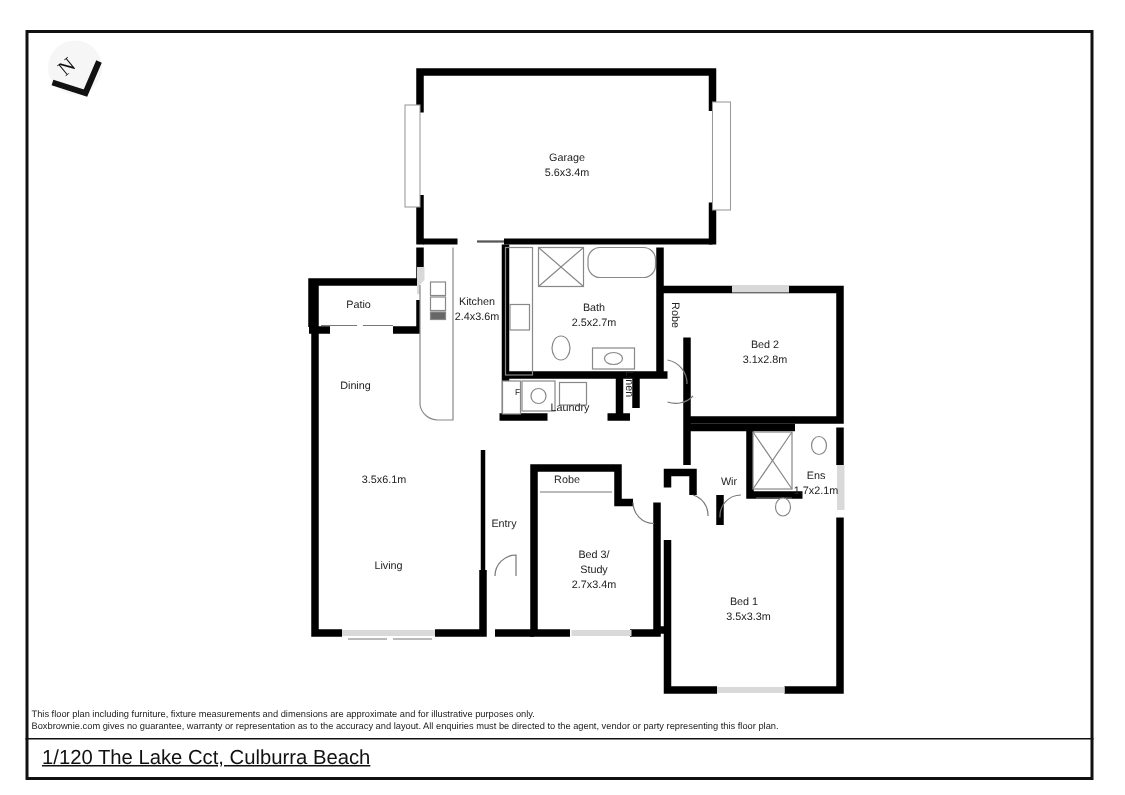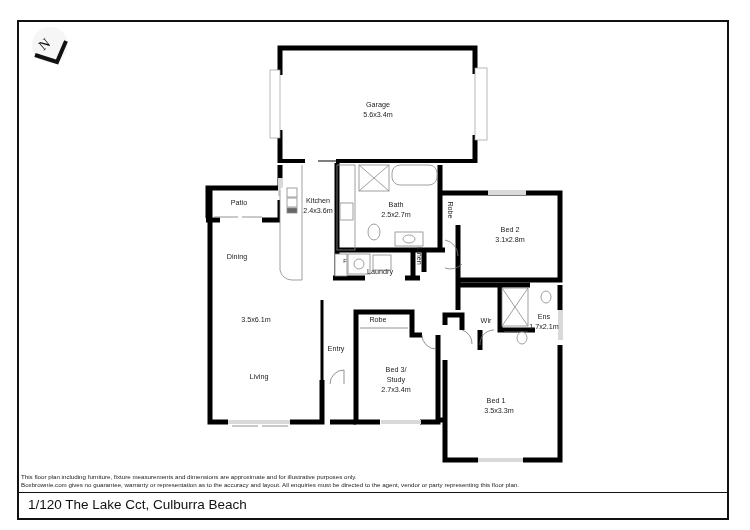--- a/index.html
+++ b/index.html
@@ -1,21 +1,21 @@
 <!DOCTYPE html>
 <html><head>
   <meta charset="utf-8">
   <style>
     html, body { margin: 0; padding: 0; background: #ffffff; }
     body { width: 750px; height: 530px; position: relative; overflow: hidden; font-family: "Liberation Sans", sans-serif; }
     #frame { position: absolute; left: 17px; top: 20px; width: 712px; height: 500px; border: 2px solid #111; box-sizing: border-box; }
     #plan { position: absolute; left: 0; top: 0; }
     .disclaimer { position: absolute; left: 21px; top: 473px; font-size: 6.2px; line-height: 8.3px; color: #222; width: 700px; }
     .addr-line { position: absolute; left: 17px; top: 492px; width: 712px; height: 0; border-top: 1.5px solid #111; }
-    .address { position: absolute; left: 28px; top: 497px; font-size: 13.5px; color: #111; }
+    .address { position: absolute; left: 28px; top: 497px; font-size: 13.5px; color: #111; text-decoration: underline; }
     .lbl { font-family: "Liberation Sans", sans-serif; fill: #222; }
   </style>
 </head>
 <body>
 
 <div id="frame"></div>
 
 <svg id="plan" width="750" height="530" viewBox="0 0 750 530">
 
   <g>

